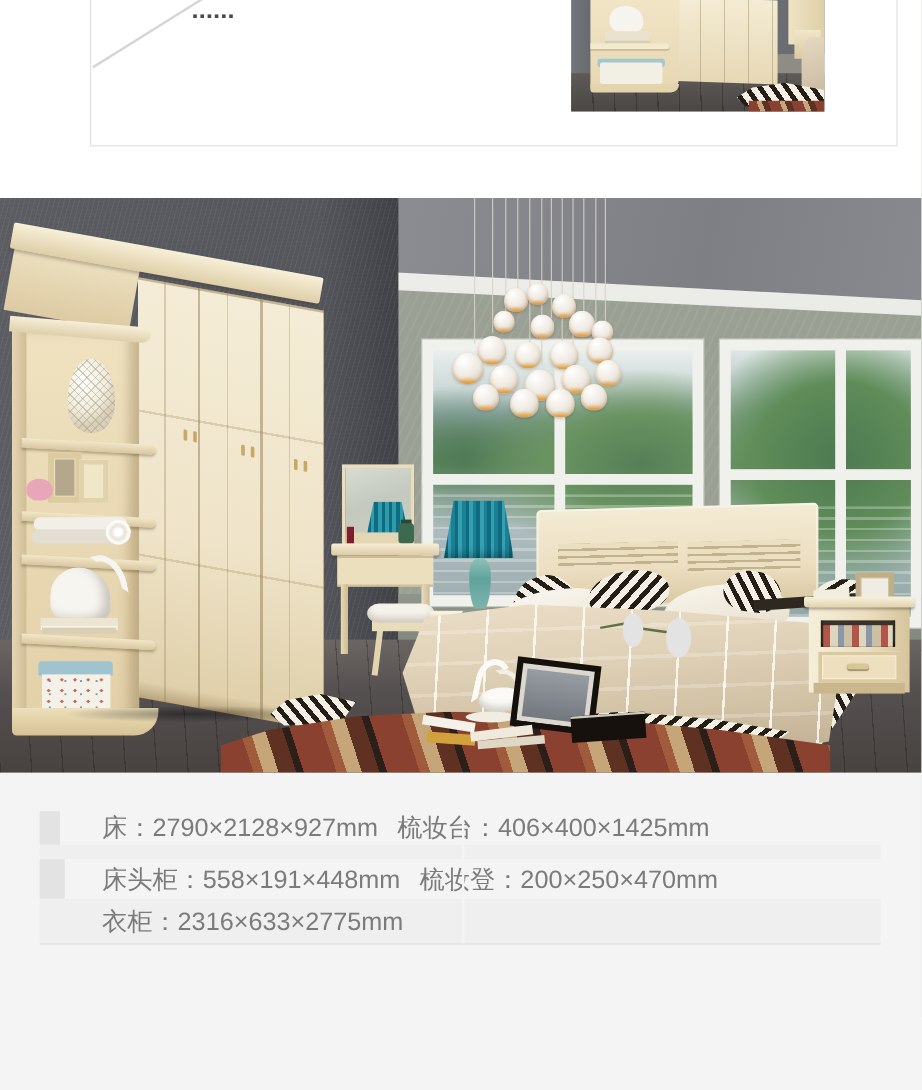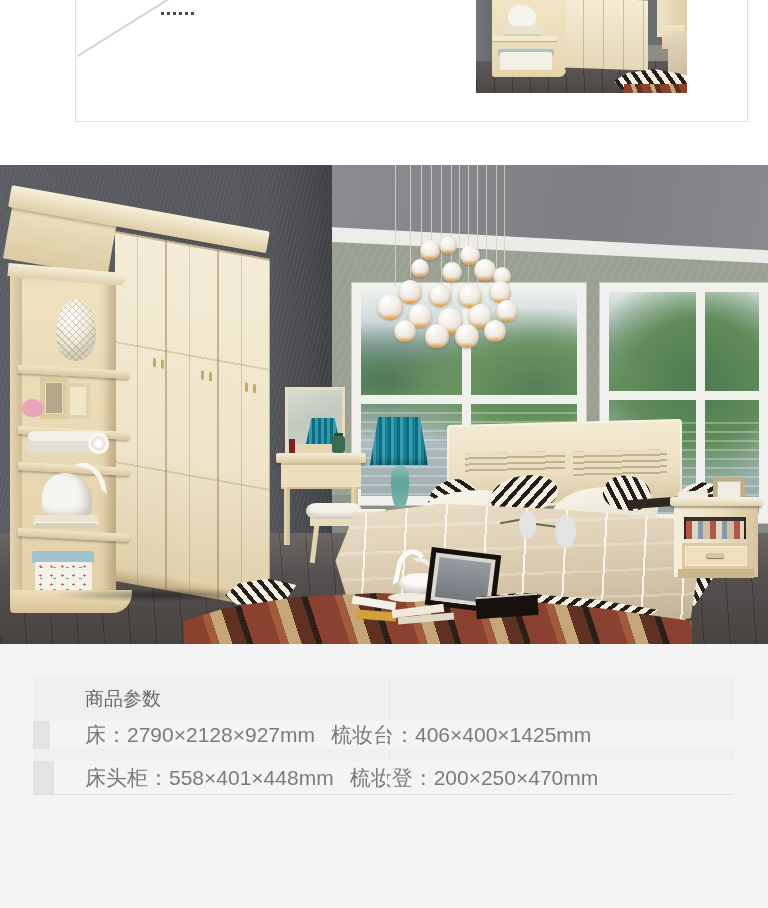--- a/index.html
+++ b/index.html
@@ -498,28 +498,28 @@
   <div class="nsr-top"></div>
   <div class="nsr-shelf"></div>
   <div class="nsr-books"></div>
   <div class="nsr-drawer"></div>
   <div class="nsr-handle"></div>
   <div class="nsr-plinth"></div>
 </div>
 
 <div class="lower">
   <div class="spec-table">
-    <div class="tr th">
-      <div class="tc cl title-cell">商品参数</div>
-      <div class="tc cr"></div>
-    </div>
     <div class="tr r1">
       <div class="tc cl">床：2790×2128×927mm</div>
       <div class="tc cr">梳妆台：406×400×1425mm</div>
     </div>
     <div class="tr gap-row"></div>
     <div class="tr r2">
-      <div class="tc cl">床头柜：558×401×448mm</div>
+      <div class="tc cl">床头柜：558×191×448mm</div>
       <div class="tc cr">梳妆登：200×250×470mm</div>
     </div>
+    <div class="tr r3">
+      <div class="tc cl">衣柜：2316×633×2775mm</div>
+      <div class="tc cr"></div>
+    </div>
     <div class="vdiv"></div>
   </div>
 </div>
 
 </body></html>

